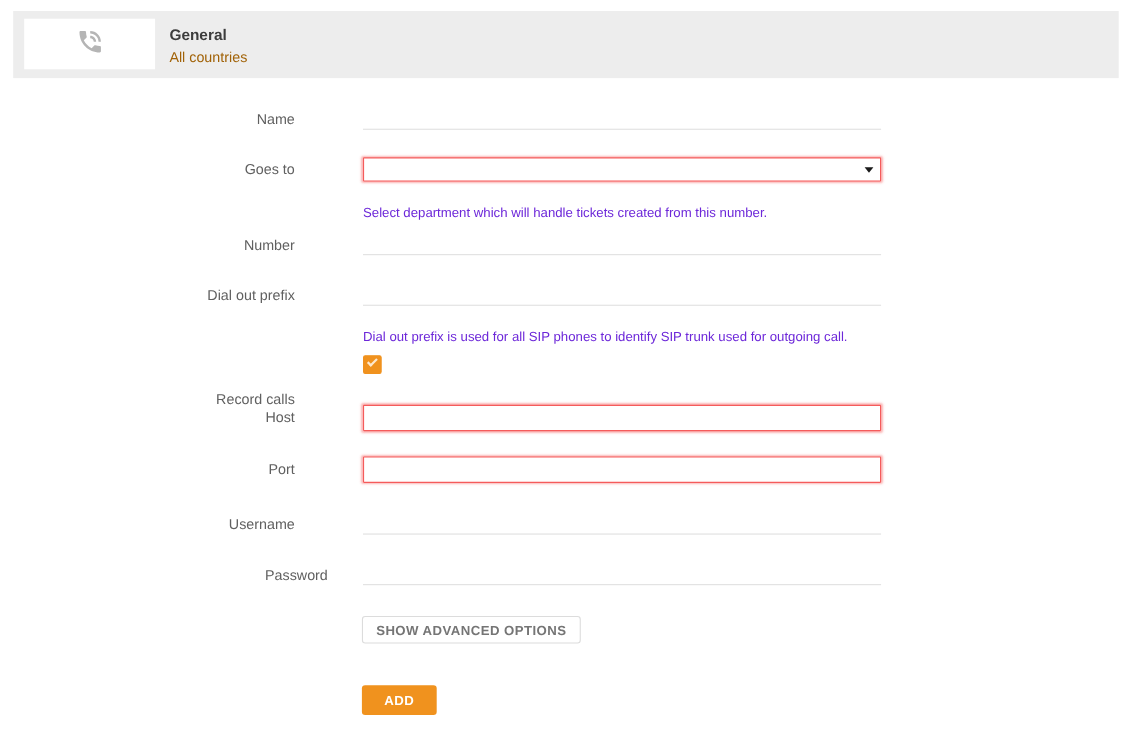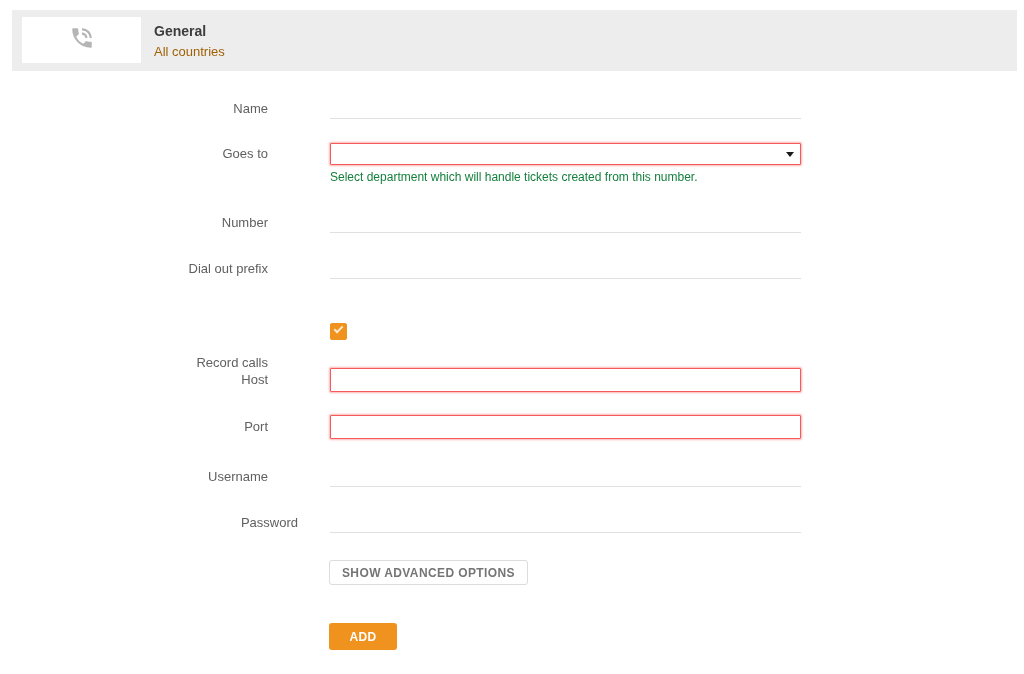--- a/index.html
+++ b/index.html
@@ -42,21 +42,21 @@
                font-size:13px; color:#444; padding:0 6px; outline:none; }
 
   .sel { position:relative; width:100%; height:22px; background:#fff;
          border:1px solid #f55b5b; box-shadow:0 0 2px 1px rgba(245,91,91,.45);
          border-radius:1px; cursor:pointer; }
   .sel .sel-value { position:absolute; left:6px; top:3px; font-size:13px; color:#444; }
   .sel .arrow { position:absolute; right:6px; top:8px; width:0; height:0;
                 border-left:4px solid transparent; border-right:4px solid transparent;
                 border-top:5px solid #1a1a1a; }
 
-  .helper { font-size:12px; color:#15803d; margin-top:5px; }
+  .helper { font-size:12px; color:#6d28d9; margin-top:21px; }
 
   .checkbox { width:17px; height:17px; border-radius:2px; border:1px solid #bbb;
               background:#fff; cursor:pointer; position:relative; }
   .checkbox.checked { background:#f0921e; border-color:#f0921e; }
   .checkbox .check { display:none; position:absolute; left:3px; top:2px; width:9px; height:5px;
                      border-left:2px solid #fde9cf; border-bottom:2px solid #fde9cf;
                      transform:rotate(-45deg); }
   .checkbox.checked .check { display:block; }
 
   .btn-advanced { position:absolute; left:329px; width:199px; height:25px; background:#fff;
@@ -106,20 +106,21 @@
   <label class="lbl">Number</label>
   <div class="ctrl">
     <input class="u-input" type="text" value="" style="">
   </div>
 </div>
 
 <div class="row row-dialout">
   <label class="lbl">Dial out prefix</label>
   <div class="ctrl">
     <input class="u-input" type="text" value="" style="">
+    <div class="helper">Dial out prefix is used for all SIP phones to identify SIP trunk used for outgoing call.</div>
   </div>
 </div>
 
 <div class="row row-record">
   <label class="lbl">Record calls</label>
   <div class="ctrl">
     <div class="checkbox checked">
       <span class="check"></span>
     </div>
   </div>

